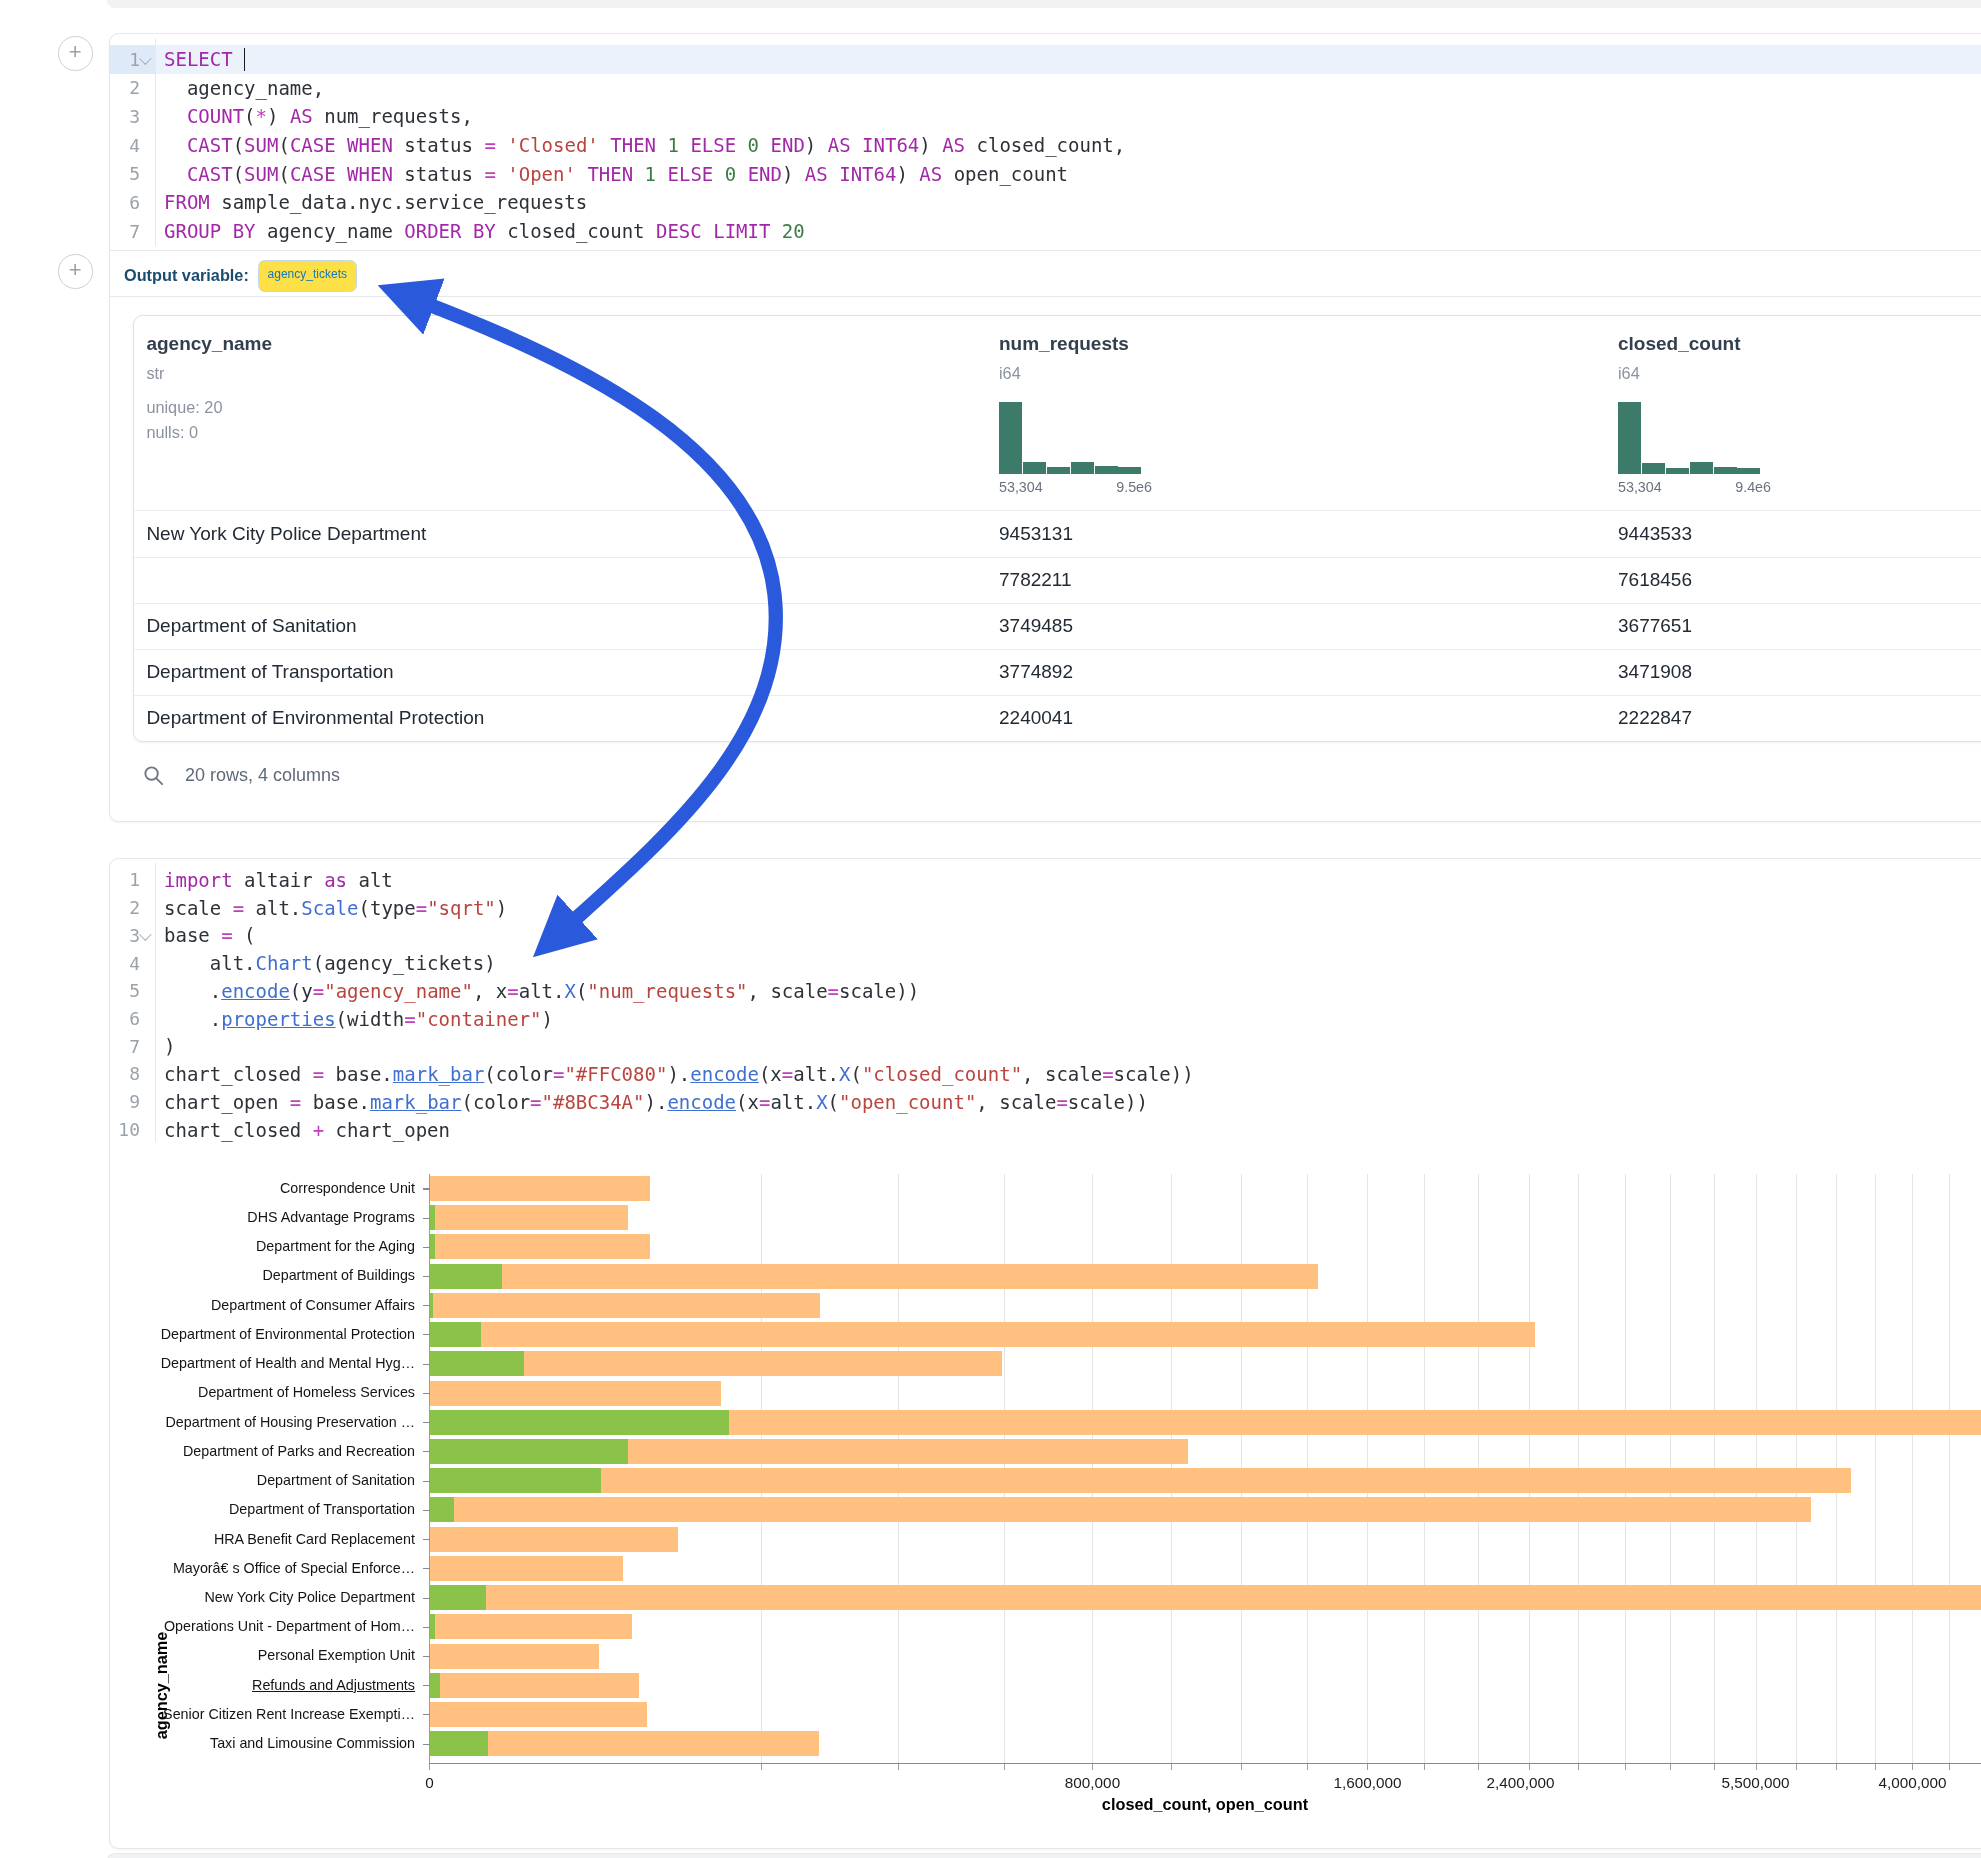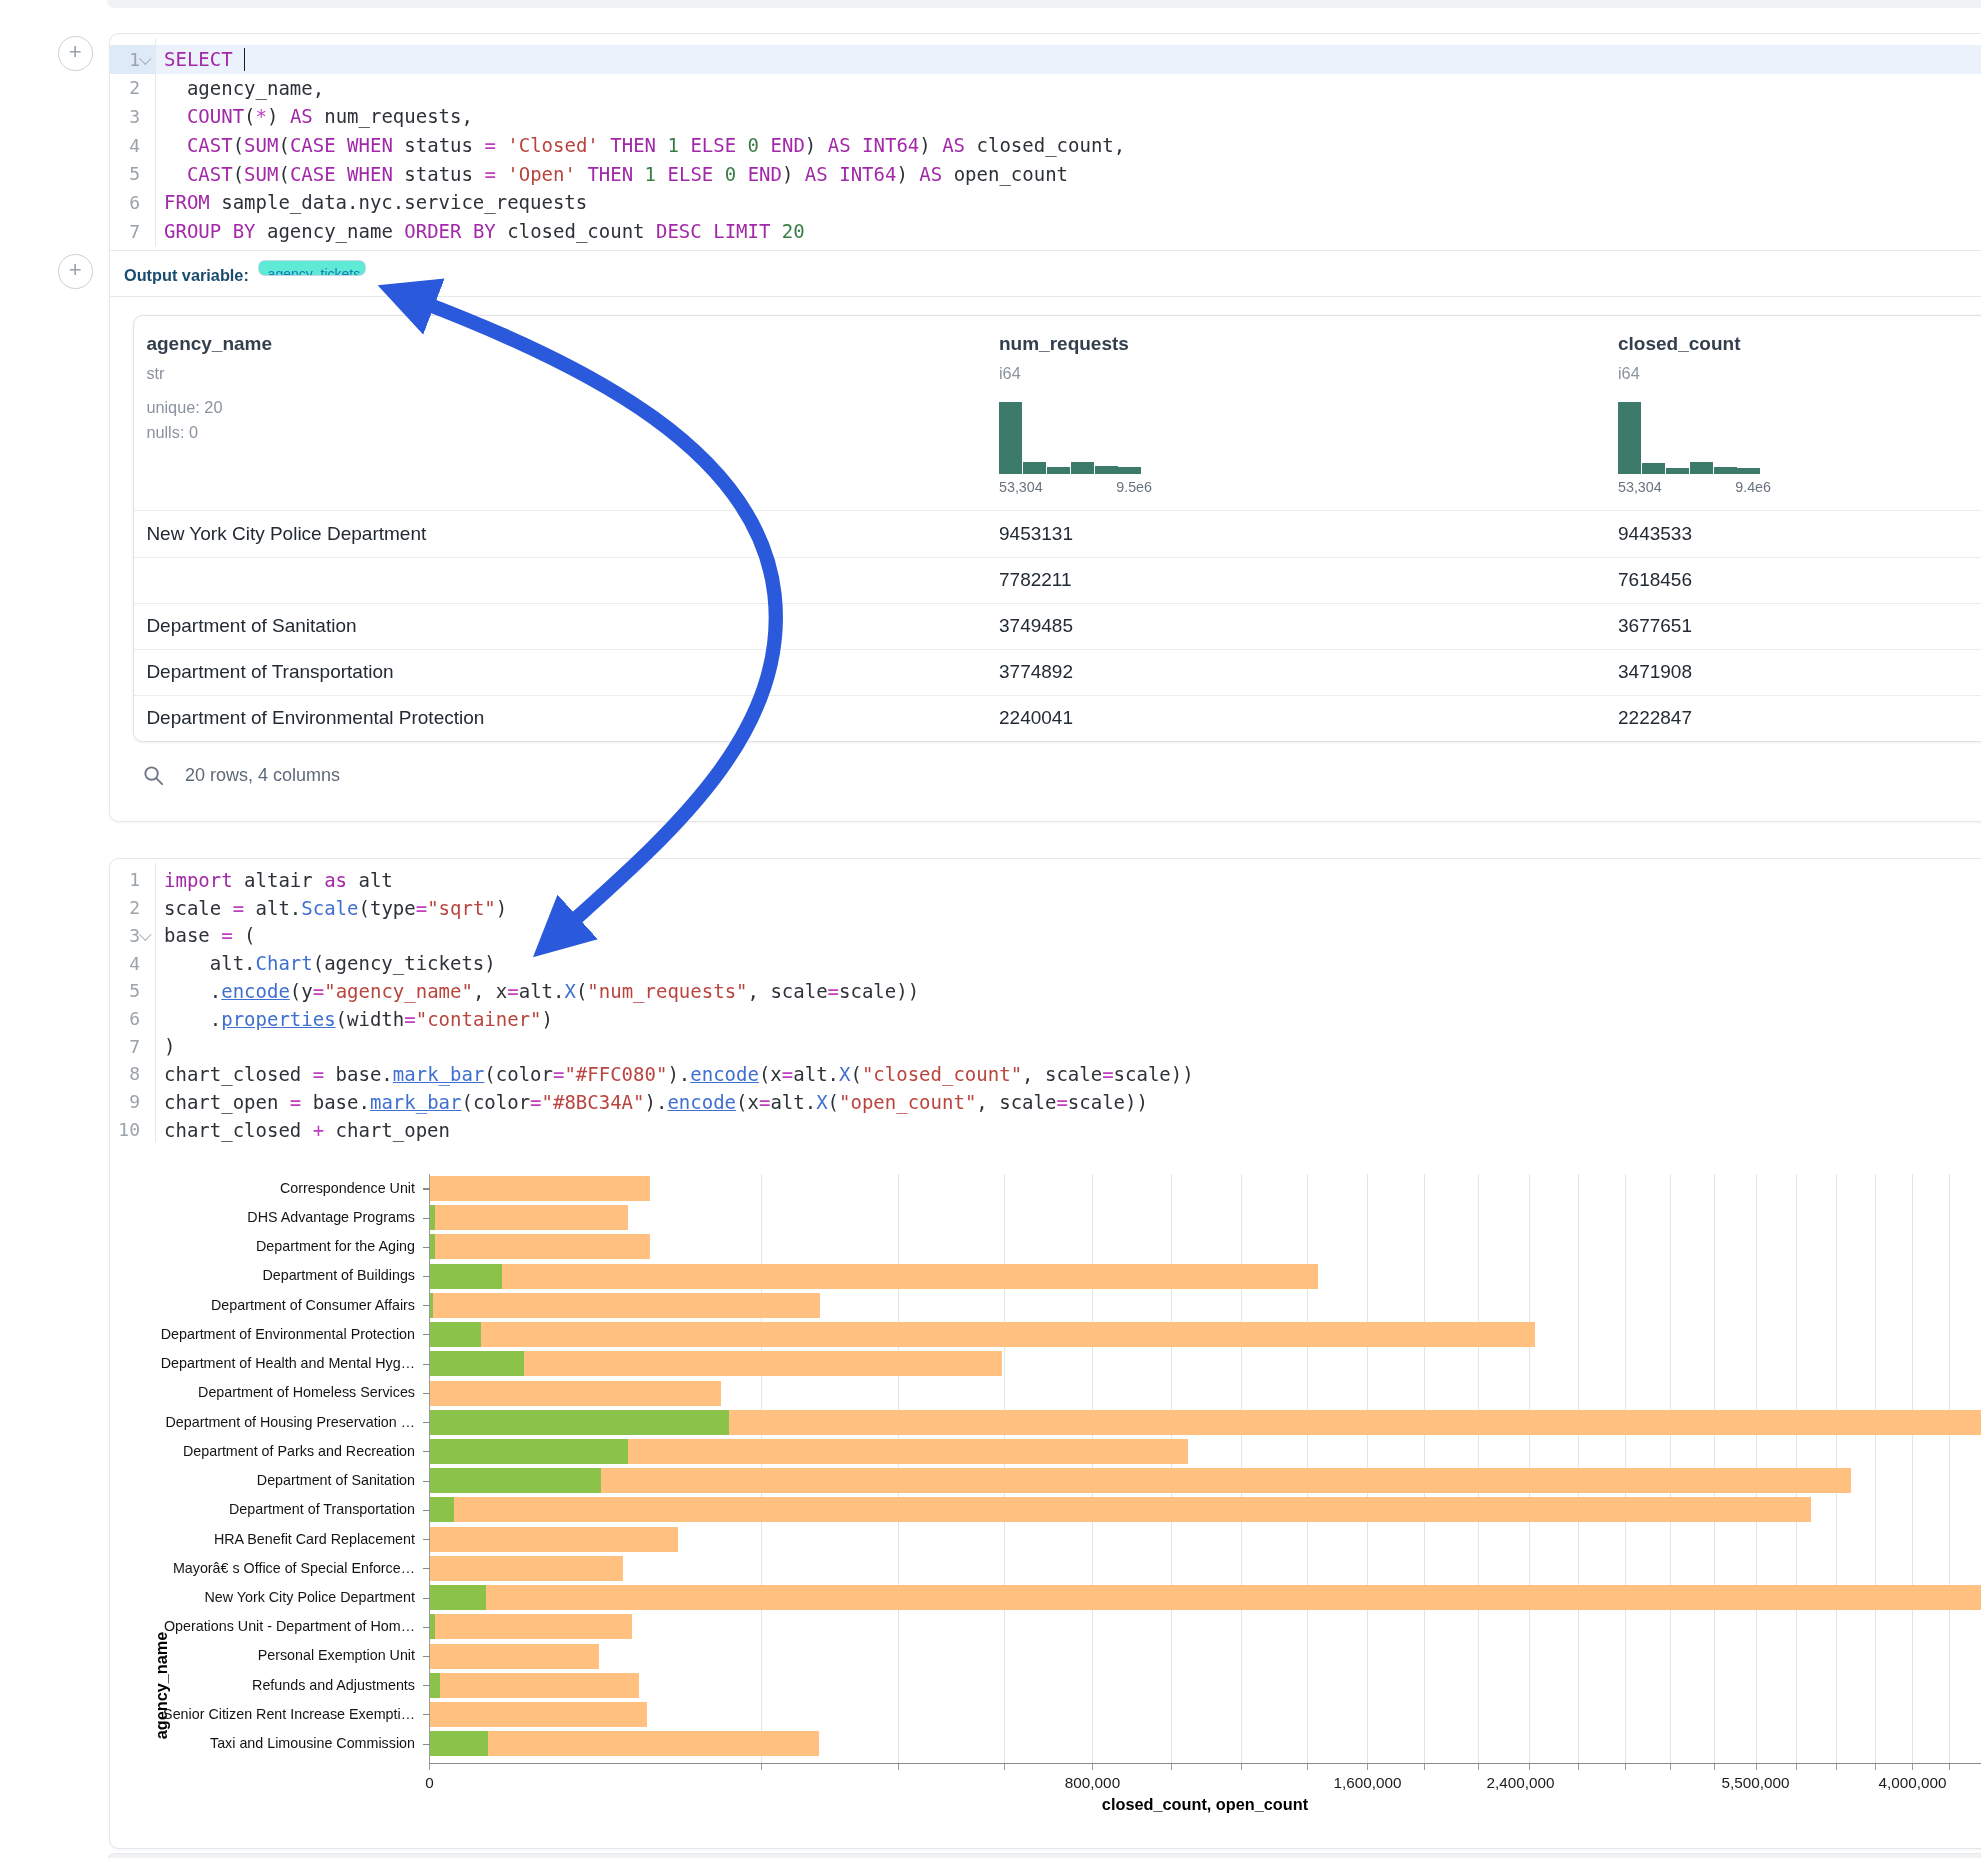--- a/index.html
+++ b/index.html
@@ -22,21 +22,21 @@
   .tk-op{color:#BE3EBE;}
   .tk-fn{color:#3F6FD0;}
   .tk-fnu{color:#3F6FD0;text-decoration:underline;}
   .chev{position:absolute;width:7.6px;height:7.6px;border-right:1.9px solid #A6ADB4;border-bottom:1.9px solid #A6ADB4;transform:rotate(45deg);}
   .cursor{display:inline-block;width:0;border-left:1.9px solid #1b1b1b;height:23px;vertical-align:-4.8px;}
   .hl-row{position:absolute;left:156px;right:-19px;height:29px;background:#EBF2FB;}
   .hl-gutter{position:absolute;left:110px;width:46px;height:29px;background:#DFEAF8;}
   .divider{position:absolute;left:109px;right:-19px;height:1px;background:#E7EAED;}
   
   .outvar-label{position:absolute;font-size:16.3px;font-weight:bold;color:#1A4C70;}
-  .outvar-pill{position:absolute;box-sizing:border-box;height:16px;max-width:108px;overflow:hidden;white-space:nowrap;border:1px solid #C4DAEA;border-radius:6.7px;background:#5eead4;color:#1779B5;font-size:14px;line-height:26px;padding:0 8.6px;}
+  .outvar-pill{position:absolute;box-sizing:border-box;height:32px;max-width:108px;overflow:hidden;white-space:nowrap;border:1px solid #C4DAEA;border-radius:6.7px;background:#fde047;color:#1779B5;font-size:12px;line-height:26px;padding:0 8.6px;}
   
   #table-card{position:absolute;left:133px;right:-19px;top:315px;height:425px;background:#fff;border:1px solid #DEE2E7;border-radius:9.6px;box-shadow:0 1px 2.9px rgba(30,40,60,.07);}
   .th-name{position:absolute;top:17px;font-size:19px;font-weight:bold;color:#333F4D;}
   .th-type{position:absolute;top:48px;font-size:16.3px;color:#8A93A0;}
   .th-stat{position:absolute;font-size:16.3px;color:#8A93A0;}
   .hist{position:absolute;top:86px;width:143px;height:72px;}
   .hist .hbar{position:absolute;bottom:0;width:23px;background:#3C7A69;}
   .hist-lab{position:absolute;top:163px;width:143px;font-size:14.3px;color:#69737F;}
   .trow{position:absolute;left:0;right:0;height:46px;border-bottom:1px solid #EAECEF;}
   .trow:last-child{border-bottom:none;}
@@ -289,21 +289,21 @@
       <div class="y-tick" style="top: 424px;"></div>
       <div class="bar" style="left: 321px; top: 411px; width: 2278px; background: rgb(255, 192, 128);"></div>
       <div class="bar" style="left: 321px; top: 411px; width: 56px; background: rgb(139, 195, 74);"></div>
       <div class="y-lab" style="top: 444px;">Operations Unit - Department of Hom…</div>
       <div class="y-tick" style="top: 453px;"></div>
       <div class="bar" style="left: 321px; top: 440px; width: 202px; background: rgb(255, 192, 128);"></div>
       <div class="bar" style="left: 321px; top: 440px; width: 4.8px; background: rgb(139, 195, 74);"></div>
       <div class="y-lab" style="top: 473px;">Personal Exemption Unit</div>
       <div class="y-tick" style="top: 482px;"></div>
       <div class="bar" style="left: 321px; top: 470px; width: 169px; background: rgb(255, 192, 128);"></div>
-      <div class="y-lab" style="top: 503px;">Refunds and Adjustments</div>
+      <div class="y-lab" style="top: 503px; text-decoration: underline;">Refunds and Adjustments</div>
       <div class="y-tick" style="top: 511px;"></div>
       <div class="bar" style="left: 321px; top: 499px; width: 209px; background: rgb(255, 192, 128);"></div>
       <div class="bar" style="left: 321px; top: 499px; width: 9.5px; background: rgb(139, 195, 74);"></div>
       <div class="y-lab" style="top: 532px;">Senior Citizen Rent Increase Exempti…</div>
       <div class="y-tick" style="top: 540px;"></div>
       <div class="bar" style="left: 321px; top: 528px; width: 217px; background: rgb(255, 192, 128);"></div>
       <div class="y-lab" style="top: 561px;">Taxi and Limousine Commission</div>
       <div class="y-tick" style="top: 570px;"></div>
       <div class="bar" style="left: 321px; top: 557px; width: 389px; background: rgb(255, 192, 128);"></div>
       <div class="bar" style="left: 321px; top: 557px; width: 58px; background: rgb(139, 195, 74);"></div>

